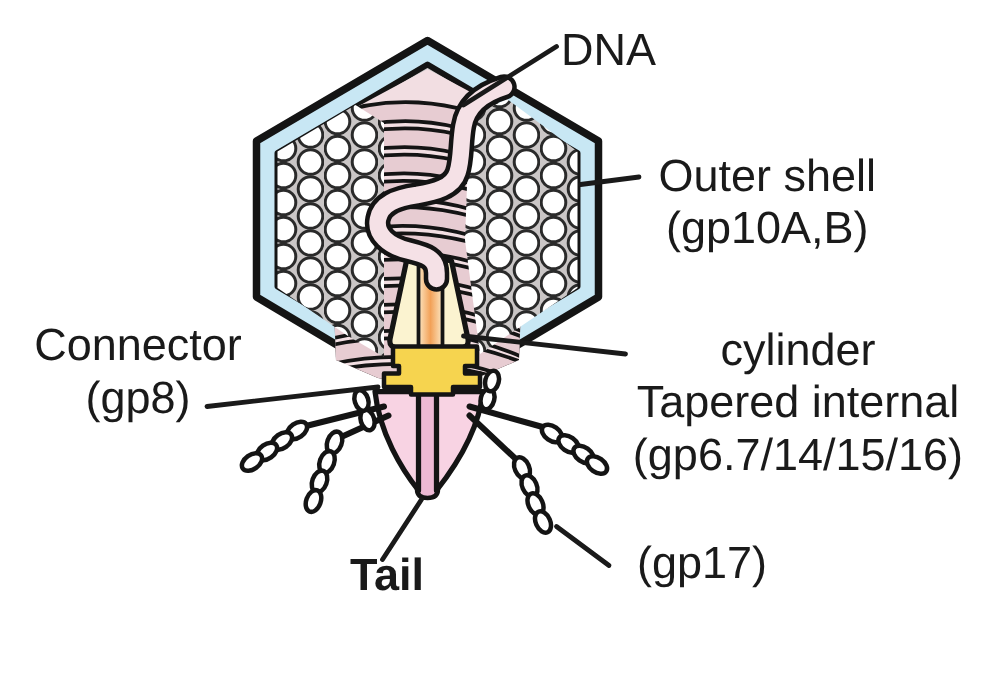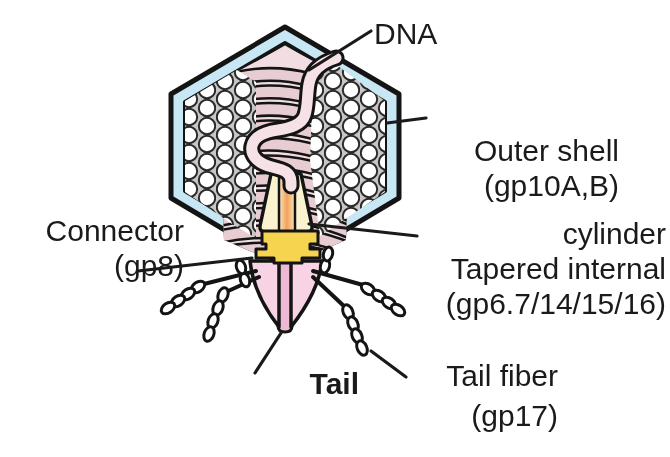--- a/index.html
+++ b/index.html
@@ -1,22 +1,22 @@
 <!DOCTYPE html>
 <html><head>
 <meta charset="utf-8">
 <style>
   html,body{margin:0;padding:0;background:#ffffff;}
   #stage{position:relative;width:670px;height:457px;background:#ffffff;overflow:hidden;
          font-family:"Liberation Sans",sans-serif;}
   #art{position:absolute;left:0;top:0;}
   .label{position:absolute;color:#1a1a1a;text-align:center;font-size:30px;line-height:35px;white-space:nowrap;}
-  .label span{display:block;text-align:right;}
+  .label span{display:block;}
   #lbl-dna{left:374px;top:16px;text-align:left;}
-  #lbl-outer{left:404px;top:100px;width:215px;margin-top:33px;}
+  #lbl-outer{left:404px;top:100px;width:215px;}
   #lbl-connector{left:0px;top:213px;width:184px;}
   #lbl-tapered{left:398px;top:216px;width:268px;}
   #lbl-tail{left:157px;top:366px;width:202px;font-weight:bold;}
   #lbl-fiber{left:378px;top:356px;width:180px;line-height:40px;}
   .band-o{fill:none;stroke:#141414;stroke-width:15;stroke-linecap:round;}
   .band-f{fill:none;stroke:#e7ccd2;stroke-width:10;stroke-linecap:round;}
   .fiber-line{stroke:#141414;stroke-width:4;stroke-linecap:round;}
   .bead{fill:#ffffff;stroke:#141414;stroke-width:3;}
   .leader{stroke:#1a1a1a;stroke-width:3.2;stroke-linecap:round;fill:none;}
 </style>
@@ -158,17 +158,16 @@
     <span>cylinder</span>
     <span>Tapered internal</span>
     <span>(gp6.7/14/15/16)</span>
   </div>
 
   <div class="label" id="lbl-tail">
     <span>Tail</span>
   </div>
 
   <div class="label" id="lbl-fiber">
-    <span>Tail fiber</span>
     <span>(gp17)</span>
   </div>
 
 </div>
 
 </body></html>

